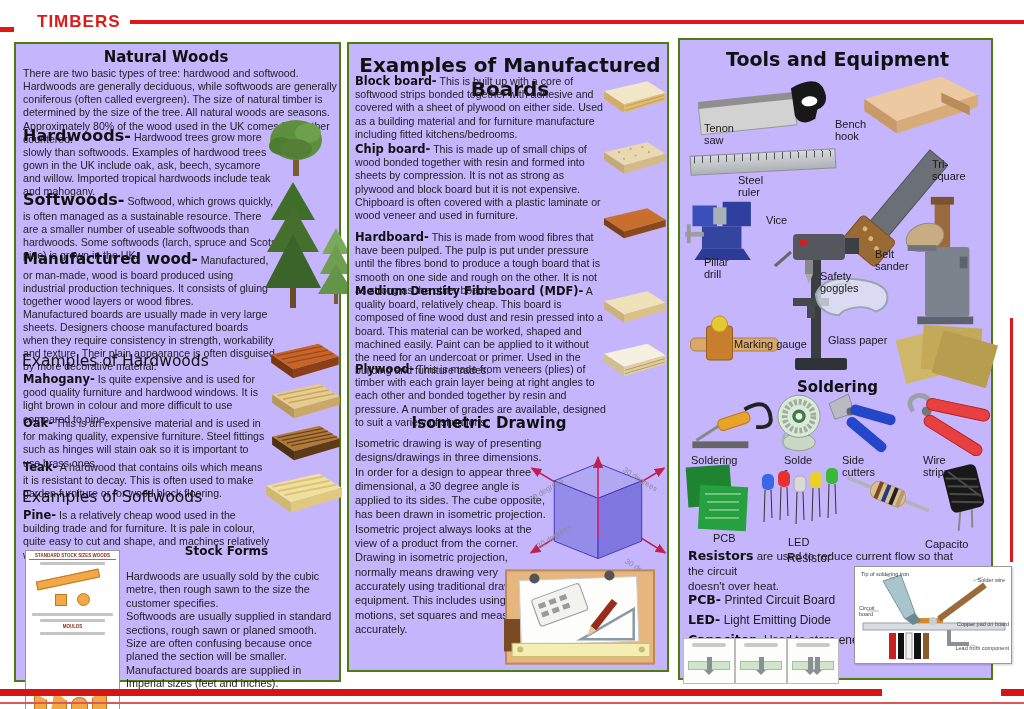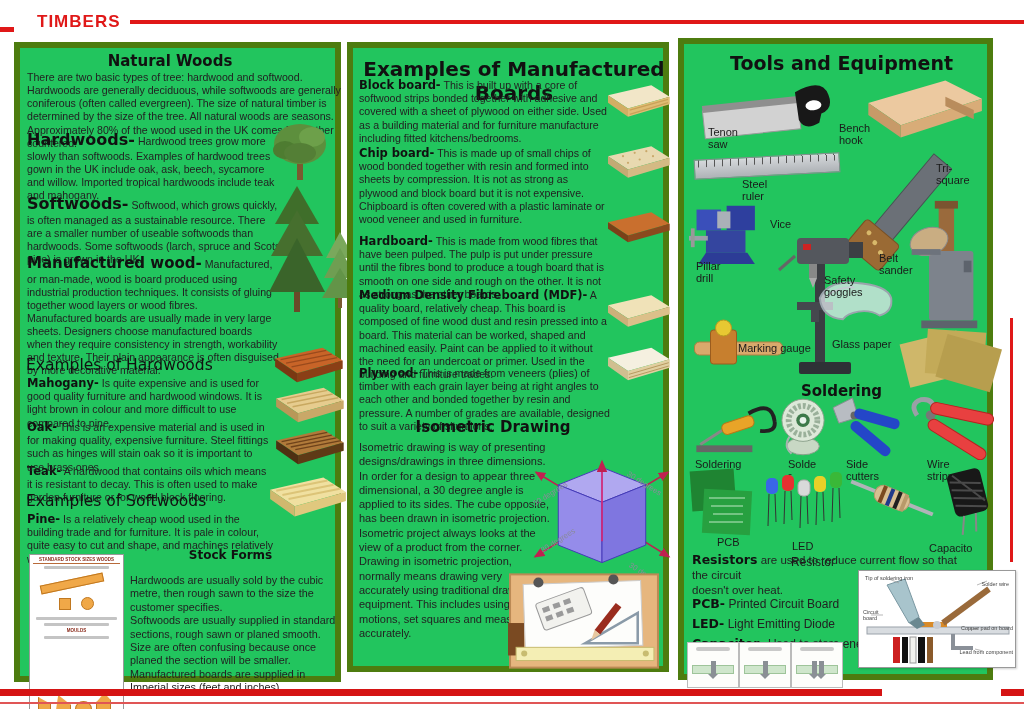--- a/index.html
+++ b/index.html
@@ -2,21 +2,21 @@
 <html><head>
 <meta charset="utf-8">
 <style>
 *{margin:0;padding:0;box-sizing:border-box}
 html,body{width:1024px;height:709px;overflow:hidden}
 body{background:#fff;font-family:"Liberation Sans",sans-serif;color:#1a1a1a}
 .page{position:relative;width:1024px;height:709px;background:#fff}
 .abs{position:absolute}
 .rfill{background:#e01818}
 .hdr-title{color:#e01818;font-size:17px;font-weight:bold;letter-spacing:1px;font-family:"Liberation Sans",sans-serif}
-.col{position:absolute;border:6px solid #4d7c0f;background:#22c55e}
+.col{position:absolute;border:2px solid #4d7c0f;background:#c4b5fd}
 .h{font-weight:bold;text-align:center;font-family:"DejaVu Sans",sans-serif;color:#111}
 .hl{font-weight:normal;font-family:"DejaVu Sans",sans-serif;color:#111}
 .entry{position:absolute;font-size:10.6px;line-height:1.24;white-space:pre-line;color:#222}
 .term{font-weight:bold;font-family:"DejaVu Sans",sans-serif;color:#111}
 .t-xl{font-size:16px}
 .t-lg{font-size:15px}
 .t-md{font-size:11.5px}
 .t-df{font-size:12.5px}
 .df-txt{font-size:12px}
 .lbl{position:absolute;font-size:11px;line-height:1.12;white-space:pre-line;color:#1a1a1a}
@@ -280,21 +280,21 @@
         <rect x="30" y="130" width="52" height="12" rx="2" fill="#2e3136"></rect>
         <rect x="28" y="6" width="52" height="26" rx="4" fill="#54575d"></rect>
         <rect x="80" y="10" width="14" height="16" fill="#3c3f44"></rect>
         <rect x="34" y="12" width="8" height="6" fill="#cc2222"></rect>
         <rect x="40" y="32" width="8" height="14" fill="#888"></rect>
         <polygon points="40,46 48,46 44,56" fill="#aaa"></polygon>
         <rect x="28" y="70" width="36" height="8" fill="#45484e"></rect>
         <rect x="42" y="78" width="8" height="12" fill="#45484e"></rect>
         <line x1="26" y1="24" x2="10" y2="38" stroke="#666" stroke-width="3"></line>
       </svg>
-    <div class="lbl" style="left:12px;top:216px">Pillar
+    <div class="lbl" style="left:24px;top:216px">Pillar
 drill</div>
 
     <svg class="img" style="left:218px;top:156px;width:82px;height:132px" viewBox="0 0 85 135">
         <rect x="38" y="2" width="16" height="54" fill="#9a6a3c"></rect>
         <rect x="34" y="0" width="24" height="8" fill="#7a5430"></rect>
         <rect x="28" y="52" width="46" height="72" rx="3" fill="#7d838c"></rect>
         <rect x="64" y="62" width="8" height="12" fill="#5d636c"></rect>
         <ellipse cx="28" cy="42" rx="20" ry="14" fill="#c9ad82" stroke="#8d8d8d" transform="rotate(-18 28 42)"></ellipse>
         <rect x="10" y="50" width="30" height="6" fill="#6d737c"></rect>
         <rect x="20" y="124" width="58" height="8" fill="#5d636c"></rect>

